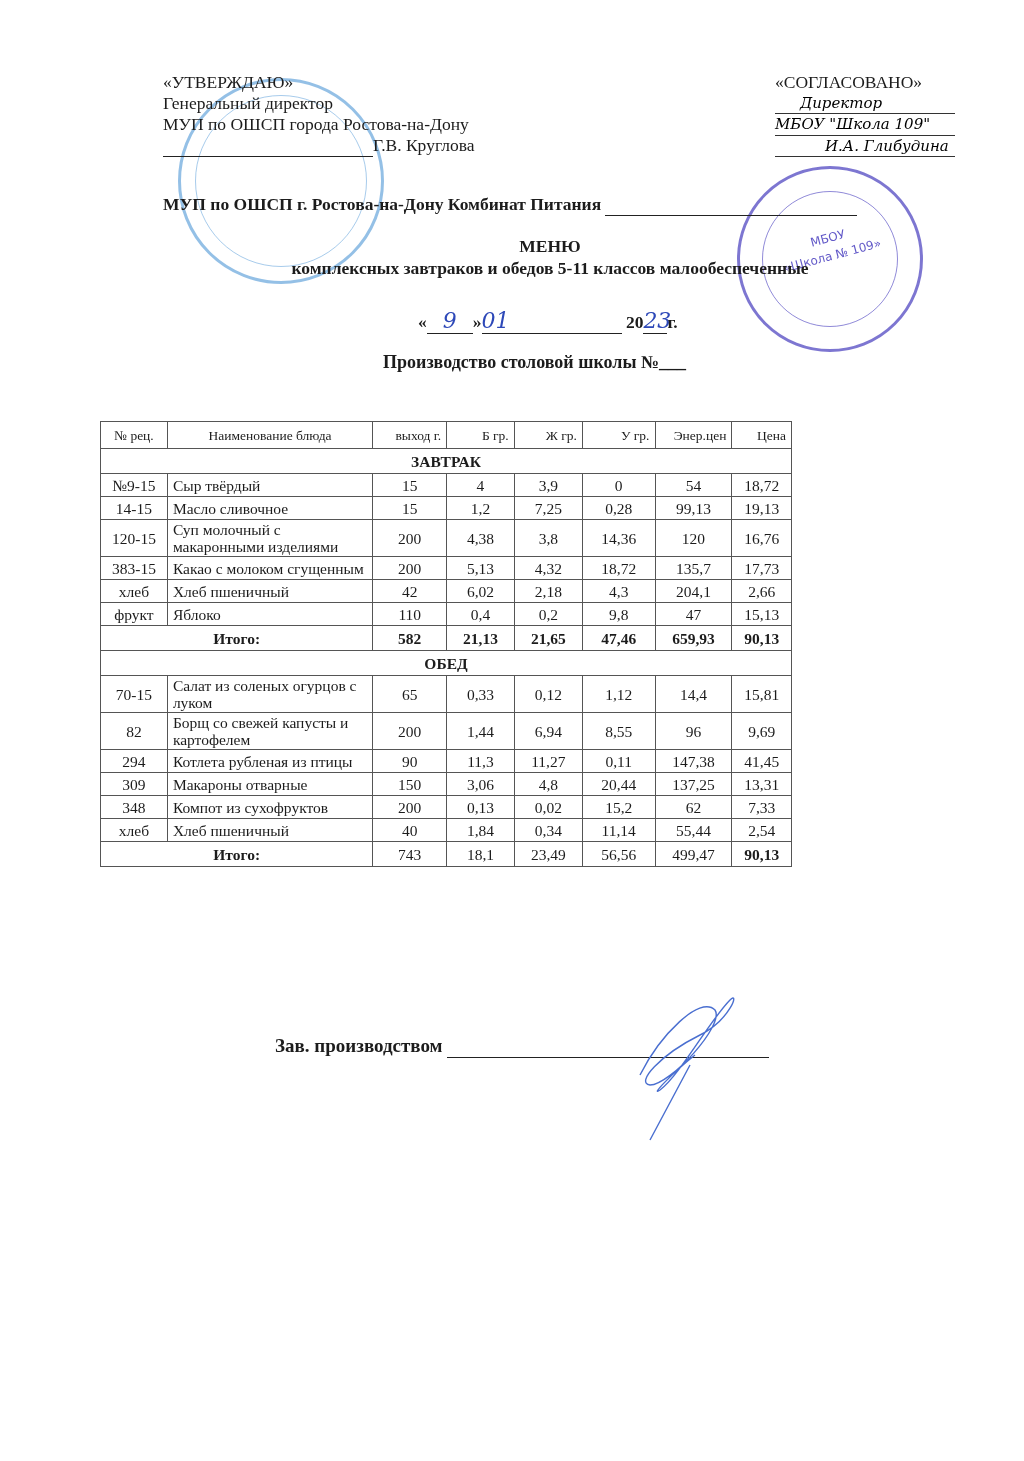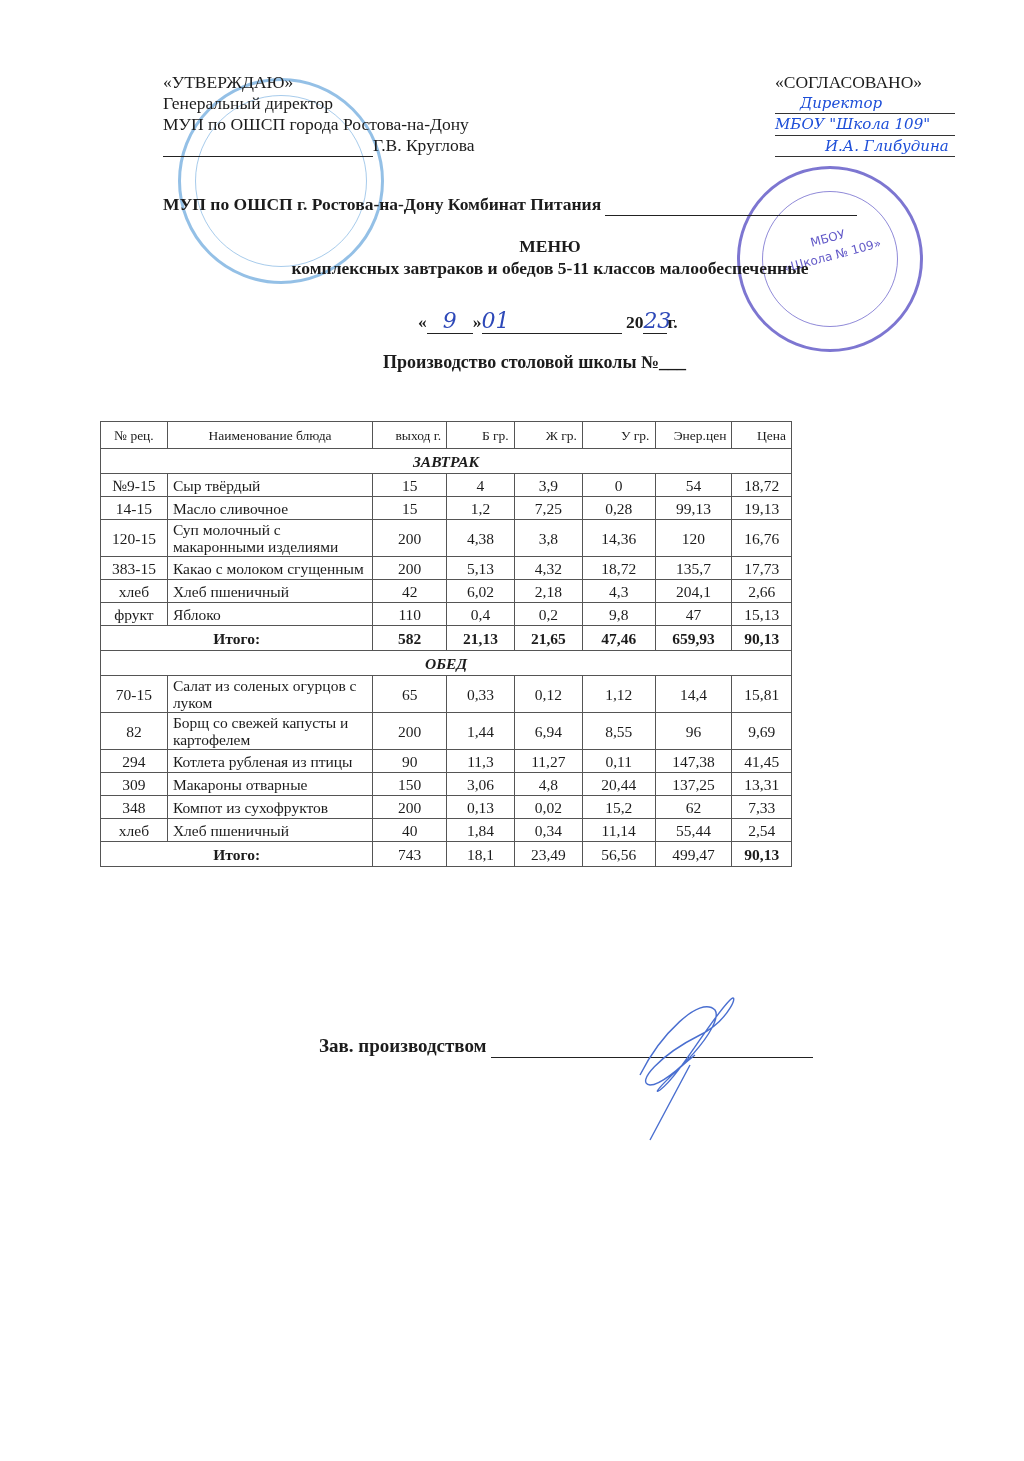--- a/index.html
+++ b/index.html
@@ -4,38 +4,38 @@
 <style>
   html, body { margin:0; padding:0; background:#fff; }
   body { width:1024px; height:1461px; position:relative; overflow:hidden;
          font-family:"Liberation Serif", "DejaVu Serif", serif; color:#1c1c1c; }
   .abs { position:absolute; }
   .approve { left:163px; top:72px; font-size:17.5px; line-height:21px; }
   .approve .line { white-space:nowrap; }
   .underline-blank { display:inline-block; border-bottom:1px solid #222; }
   .agree { left:762px; top:72px; font-size:17.5px; line-height:21px; width:180px;margin-left:13px; }
   .agree .sigline { display:block; border-bottom:1px solid #333; height:21px; width:180px;
-        font-family:"DejaVu Serif", serif; font-style:italic; color:#1d4ed8; font-size:15px; white-space:nowrap; overflow:visible; }
+        font-family:"DejaVu Serif", serif; font-style:italic; color:#000000; font-size:15px; white-space:nowrap; overflow:visible; }
   .org { left:163px; top:194px; font-size:17.5px; font-weight:bold; white-space:nowrap; }
   .title { left:0; width:1100px; text-align:center; font-size:17.5px; font-weight:bold; }
   .date { left:418px; top:308px; font-size:17.5px; font-weight:bold; white-space:nowrap; }
   .hand { font-family:"DejaVu Serif", serif; font-style:italic; color:#2d48b8; font-weight:normal; font-size:22px; }
   .prod { left:383px; top:352px; font-size:18px; font-weight:bold; white-space:nowrap; }
 
   table.menu { position:absolute; left:100px; top:421px; border-collapse:collapse;
         font-family:"Liberation Serif", serif; font-size:15.5px; width:692px; }
   table.menu td { border:1px solid #555; padding:0 5px; height:22px; text-align:center; vertical-align:middle; line-height:17px; }
   table.menu td.name { text-align:left; }
   table.menu tr.head td { font-size:13.5px; height:26px; }
   table.menu tr.head td.hl { text-align:right; }
-  table.menu tr.section td { font-weight:bold; height:24px;font-style:italic; }
+  table.menu tr.section td { font-weight:bold; height:24px; }
   table.menu tr.two td { height:36px; }
   table.menu tr.total td { height:24px; }
   .b { font-weight:bold; }
-  .footer { left:275px; top:1035px; font-size:19px; font-weight:bold; white-space:nowrap;margin-left:44px; }
+  .footer { left:275px; top:1035px; font-size:19px; font-weight:bold; white-space:nowrap; }
   .stamp { position:absolute; border-radius:50%; pointer-events:none; }
   .stamp-left { left:178px; top:78px; width:200px; height:200px; border:3px solid rgba(60,140,210,0.55); }
   .stamp-left::after { content:""; position:absolute; left:14px; top:14px; right:14px; bottom:14px; border-radius:50%; border:1.5px solid rgba(60,140,210,0.45); }
   .stamp-right { left:737px; top:166px; width:180px; height:180px; border:3px solid rgba(70,60,190,0.7); }
   .stamp-right::after { content:""; position:absolute; left:22px; top:22px; right:22px; bottom:22px; border-radius:50%; border:1.5px solid rgba(70,60,190,0.6); }
   .stamp-inner { position:absolute; left:0; right:0; top:60px; text-align:center;
         font-family:"DejaVu Sans", sans-serif; font-size:12px; color:rgba(70,60,190,0.85); transform:rotate(-15deg); line-height:18px; }
 </style>
 </head>
 <body>

